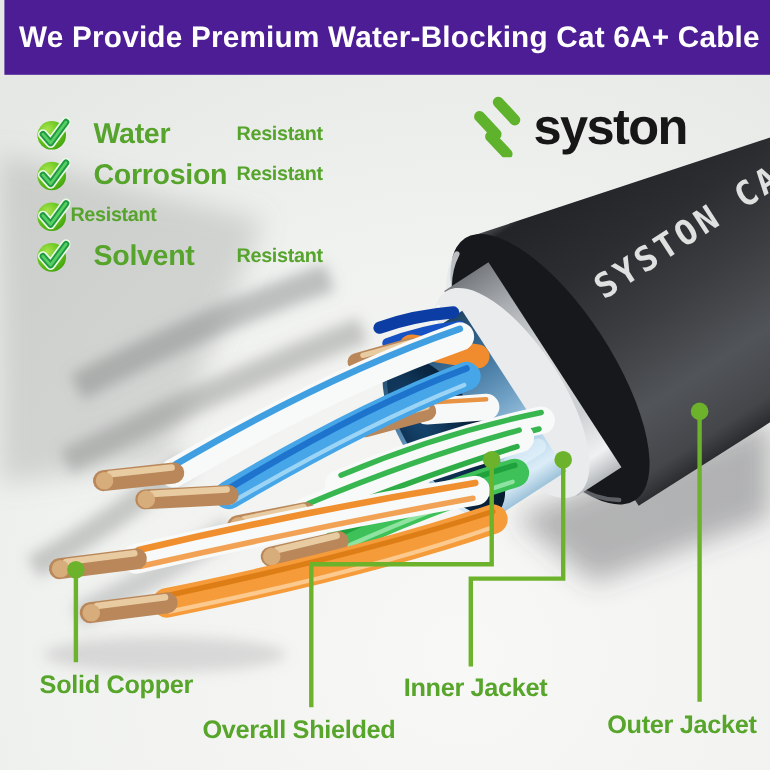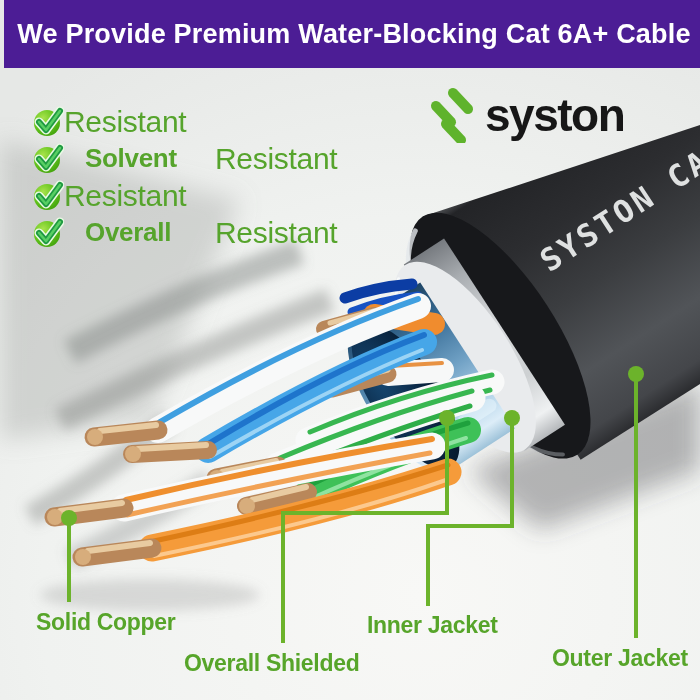--- a/index.html
+++ b/index.html
@@ -8,21 +8,21 @@
   
   .banner{position:absolute;left:4px;top:0;width:700px;height:68px;
     background:#4c1d95;display:flex;align-items:center;justify-content:center;z-index:5;}
   .banner h1{margin:0;font-size:27px;font-weight:bold;color:#ffffff;letter-spacing:.2px;white-space:nowrap;}
   
   .features{position:absolute;left:33px;top:103px;z-index:4;}
   .feat-row{display:flex;align-items:center;height:37px;}
   .feat-row svg{flex:0 0 31px;}
   .feat-attr{display:inline-block;margin-left:21px;width:130px;
     font-size:26px;font-weight:bold;color:#56a42c;letter-spacing:-.3px;}
-  .feat-qual{font-size:30px;font-weight:normal;color:#56a42c;letter-spacing:-.3px;}
+  .feat-qual{font-size:18px;font-weight:bold;color:#56a42c;letter-spacing:-.3px;}
   
   .logo{position:absolute;left:423px;top:87px;display:flex;align-items:center;z-index:4;}
   .logo .brand{margin-left:10px;font-size:46px;font-weight:bold;color:#171717;
     letter-spacing:-1.5px;line-height:1;}
   
   .callout-label{position:absolute;font-size:23px;font-weight:bold;color:#57a52a;
     letter-spacing:-.3px;white-space:nowrap;z-index:6;}
   #lbl-solid-copper{left:36px;top:609px;}
   #lbl-overall-shielded{left:184px;top:650px;}
   #lbl-inner-jacket{left:367px;top:612px;}
@@ -199,49 +199,50 @@
   </header>
 
   <div class="features">
     <div class="feat-row">
       <svg width="31" height="31" viewBox="0 0 31 31">
         <circle cx="14" cy="17" r="13" fill="url(#gBadge)"></circle>
         <path d="M6,16 L13,24 L27,5" fill="none" stroke="#eafae4" stroke-width="9" stroke-linecap="round" stroke-linejoin="round"></path>
         <path d="M6,16 L13,24 L27,5" fill="none" stroke="#1f9a42" stroke-width="6" stroke-linecap="round" stroke-linejoin="round"></path>
         <path d="M6,16 L13,24 L27,5" fill="none" stroke="#58cf63" stroke-width="2.5" stroke-linecap="round" stroke-linejoin="round"></path>
       </svg>
+      <span class="feat-attr">Water</span>
+      <span class="feat-qual">Resistant</span>
+    </div>
+    <div class="feat-row">
+      <svg width="31" height="31" viewBox="0 0 31 31">
+        <circle cx="14" cy="17" r="13" fill="url(#gBadge)"></circle>
+        <path d="M6,16 L13,24 L27,5" fill="none" stroke="#eafae4" stroke-width="9" stroke-linecap="round" stroke-linejoin="round"></path>
+        <path d="M6,16 L13,24 L27,5" fill="none" stroke="#1f9a42" stroke-width="6" stroke-linecap="round" stroke-linejoin="round"></path>
+        <path d="M6,16 L13,24 L27,5" fill="none" stroke="#58cf63" stroke-width="2.5" stroke-linecap="round" stroke-linejoin="round"></path>
+      </svg>
+      <span class="feat-attr">Corrosion</span>
+      <span class="feat-qual">Resistant</span>
+    </div>
+    <div class="feat-row">
+      <svg width="31" height="31" viewBox="0 0 31 31">
+        <circle cx="14" cy="17" r="13" fill="url(#gBadge)"></circle>
+        <path d="M6,16 L13,24 L27,5" fill="none" stroke="#eafae4" stroke-width="9" stroke-linecap="round" stroke-linejoin="round"></path>
+        <path d="M6,16 L13,24 L27,5" fill="none" stroke="#1f9a42" stroke-width="6" stroke-linecap="round" stroke-linejoin="round"></path>
+        <path d="M6,16 L13,24 L27,5" fill="none" stroke="#58cf63" stroke-width="2.5" stroke-linecap="round" stroke-linejoin="round"></path>
+      </svg>
       <span class="feat-qual">Resistant</span>
     </div>
     <div class="feat-row">
       <svg width="31" height="31" viewBox="0 0 31 31">
         <circle cx="14" cy="17" r="13" fill="url(#gBadge)"></circle>
         <path d="M6,16 L13,24 L27,5" fill="none" stroke="#eafae4" stroke-width="9" stroke-linecap="round" stroke-linejoin="round"></path>
         <path d="M6,16 L13,24 L27,5" fill="none" stroke="#1f9a42" stroke-width="6" stroke-linecap="round" stroke-linejoin="round"></path>
         <path d="M6,16 L13,24 L27,5" fill="none" stroke="#58cf63" stroke-width="2.5" stroke-linecap="round" stroke-linejoin="round"></path>
       </svg>
       <span class="feat-attr">Solvent</span>
-      <span class="feat-qual">Resistant</span>
-    </div>
-    <div class="feat-row">
-      <svg width="31" height="31" viewBox="0 0 31 31">
-        <circle cx="14" cy="17" r="13" fill="url(#gBadge)"></circle>
-        <path d="M6,16 L13,24 L27,5" fill="none" stroke="#eafae4" stroke-width="9" stroke-linecap="round" stroke-linejoin="round"></path>
-        <path d="M6,16 L13,24 L27,5" fill="none" stroke="#1f9a42" stroke-width="6" stroke-linecap="round" stroke-linejoin="round"></path>
-        <path d="M6,16 L13,24 L27,5" fill="none" stroke="#58cf63" stroke-width="2.5" stroke-linecap="round" stroke-linejoin="round"></path>
-      </svg>
-      <span class="feat-qual">Resistant</span>
-    </div>
-    <div class="feat-row">
-      <svg width="31" height="31" viewBox="0 0 31 31">
-        <circle cx="14" cy="17" r="13" fill="url(#gBadge)"></circle>
-        <path d="M6,16 L13,24 L27,5" fill="none" stroke="#eafae4" stroke-width="9" stroke-linecap="round" stroke-linejoin="round"></path>
-        <path d="M6,16 L13,24 L27,5" fill="none" stroke="#1f9a42" stroke-width="6" stroke-linecap="round" stroke-linejoin="round"></path>
-        <path d="M6,16 L13,24 L27,5" fill="none" stroke="#58cf63" stroke-width="2.5" stroke-linecap="round" stroke-linejoin="round"></path>
-      </svg>
-      <span class="feat-attr">Overall</span>
       <span class="feat-qual">Resistant</span>
     </div>
   </div>
 
   <div class="logo">
     <svg width="52" height="56" viewBox="0 0 52 56">
       <g stroke="#5fb32c" stroke-width="10" stroke-linecap="round">
         <line x1="30" y1="6" x2="45" y2="22"></line>
         <line x1="13" y1="19" x2="28" y2="35"></line>
         <line x1="23" y1="37" x2="38" y2="53"></line>

